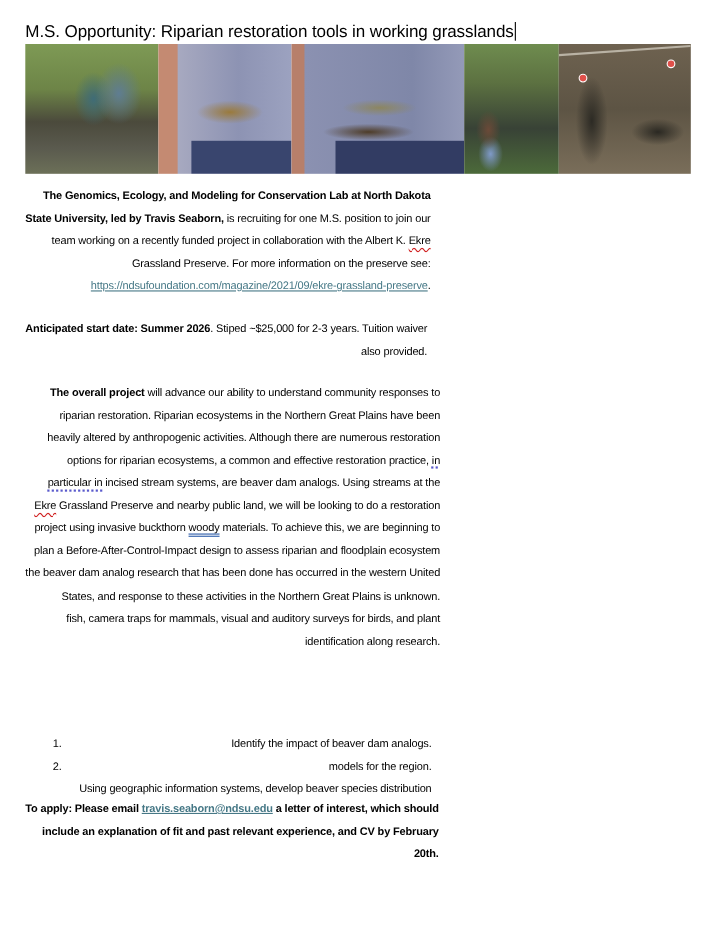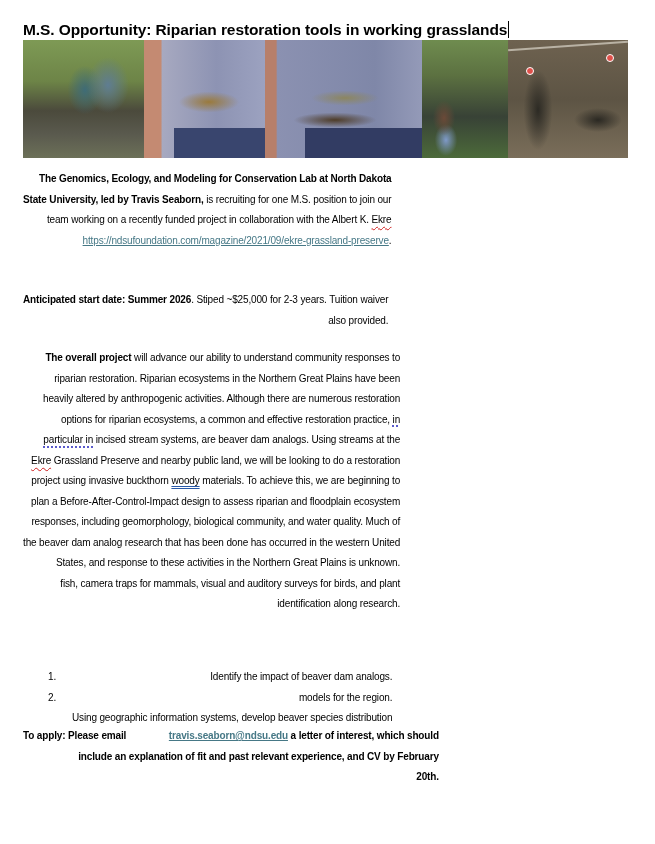--- a/index.html
+++ b/index.html
@@ -1,19 +1,19 @@
 <!DOCTYPE html>
 <html><head>
 <meta charset="utf-8">
 <style>
   html, body { margin: 0; padding: 0; background: #ffffff; }
   body { width: 655px; height: 844px; overflow: hidden; position: relative;
          font-family: "Liberation Sans", sans-serif; color: #000; }
   .doc { position: absolute; left: 23px; top: 0; width: 632px; }
-  .title { position: absolute; left: 0; top: 20px; font-weight: bold; font-size: 15.5px;
+  .title { position: absolute; left: 0; top: 20px; font-weight: normal; font-size: 15.5px;
            line-height: 20px; white-space: nowrap; letter-spacing: -0.1px; }
   .cursor { display: inline-block; width: 1px; height: 17px; background: #000;
             vertical-align: -3px; margin-left: 1px; }
   .strip { position: absolute; left: 0; top: 40px; height: 118px; width: 605px; display: flex; }
   .photo { height: 118px; position: relative; overflow: hidden; }
   .p1 { width: 121px; background:
         radial-gradient(ellipse 30px 40px at 85px 45px, #5f7d92 0%, rgba(95,125,146,0) 70%),
         radial-gradient(ellipse 25px 35px at 62px 50px, #3f6c77 0%, rgba(63,108,119,0) 70%),
         linear-gradient(180deg, #7e9a55 0%, #6d8447 35%, #4b4a3c 60%, #5a5a4e 80%, #6c7058 100%); }
   .p2 { width: 121px; background:
@@ -31,21 +31,21 @@
         linear-gradient(180deg, #6f8c4f 0%, #5c7141 30%, #384236 65%, #4c6a3a 100%); }
   .p5 { width: 120px; background:
         radial-gradient(ellipse 18px 50px at 30px 70px, #2c2a24 0%, rgba(44,42,36,0) 80%),
         radial-gradient(ellipse 30px 15px at 90px 80px, #2a2822 0%, rgba(42,40,34,0) 80%),
         linear-gradient(180deg, #6e6250 0%, #5d5444 50%, #7a6e5a 100%); }
   .map-pin { position:absolute; width:6px; height:6px; border-radius:50%; background:#e0504a; border:1px solid #fff; }
   .map-road { position:absolute; left:0; top:5px; width:120px; height:2px; background:#b9b2a4; transform: rotate(-4deg); }
   .para { position: absolute; left: 0; font-size: 10px; line-height: 20.5px; letter-spacing: -0.15px; text-align: right; }
   .line { display: block; white-space: nowrap; height: 20.5px; }
   .b { font-weight: bold; }
-  a.link { color: #467886; text-decoration: underline; margin-left: 40px; }
+  a.link { color: #467886; text-decoration: underline; }
   .sq { text-decoration: underline wavy #d02020; text-decoration-thickness: 1px; text-underline-offset: 3px; }
   .dot { text-decoration: underline dotted #5a5acc; text-decoration-thickness: 2px; text-underline-offset: 3px; }
   .dbl { text-decoration: underline double #2a5aa8; text-underline-offset: 2px; }
   ol.goals { margin: 0; padding: 0; list-style: none; }
   ol.goals li { position: relative; padding-left: 49px; }
   ol.goals li .num { position: absolute; left: 25px; top: 0; }
 </style>
 </head>
 <body>
 
@@ -64,38 +64,38 @@
       <div class="map-road"></div>
       <div class="map-pin" style="left:18px;top:27px"></div>
       <div class="map-pin" style="left:98px;top:14px"></div>
     </div>
   </div>
 
   <div class="para" style="top:169px">
     <span class="line b">The Genomics, Ecology, and Modeling for Conservation Lab at North Dakota</span>
     <span class="line"><span class="b">State University, led by Travis Seaborn,</span><span> is recruiting for one M.S. position to join our</span></span>
     <span class="line"><span>team working on a recently funded project in collaboration with the Albert K. </span><span class="sq">Ekre</span></span>
+    <span class="line">Grassland Preserve. For more information on the preserve see:</span>
     <span class="line"><a class="link" href="#">https://ndsufoundation.com/magazine/2021/09/ekre-grassland-preserve</a><span>.</span></span>
   </div>
 
   <div class="para" style="top:290px">
     <span class="line"><span class="b">Anticipated start date: Summer 2026</span><span>. Stiped ~$25,000 for 2-3 years. Tuition waiver</span></span>
     <span class="line">also provided.</span>
   </div>
 
   <div class="para" style="top:348px">
     <span class="line"><span class="b">The overall project</span><span> will advance our ability to understand community responses to</span></span>
     <span class="line">riparian restoration. Riparian ecosystems in the Northern Great Plains have been</span>
     <span class="line">heavily altered by anthropogenic activities. Although there are numerous restoration</span>
     <span class="line"><span>options for riparian ecosystems, a common and effective restoration practice, </span><span class="dot">in</span></span>
     <span class="line"><span class="dot">particular in</span><span> incised stream systems, are beaver dam analogs. Using streams at the</span></span>
     <span class="line"><span class="sq">Ekre</span><span> Grassland Preserve and nearby public land, we will be looking to do a restoration</span></span>
     <span class="line"><span>project using invasive buckthorn </span><span class="dbl">woody</span><span> materials. To achieve this, we are beginning to</span></span>
     <span class="line">plan a Before-After-Control-Impact design to assess riparian and floodplain ecosystem</span>
-    <span class="line">responses, including geomorphology, biological community, and water quality. Much of</span>
     <span class="line">the beaver dam analog research that has been done has occurred in the western United</span>
     <span class="line">States, and response to these activities in the Northern Great Plains is unknown.</span>
     <span class="line">fish, camera traps for mammals, visual and auditory surveys for birds, and plant</span>
     <span class="line">identification along research.</span>
   </div>
 
   <div class="para" style="top:667px">
     <ol class="goals">
       <li>
         <span class="num">1.</span>

